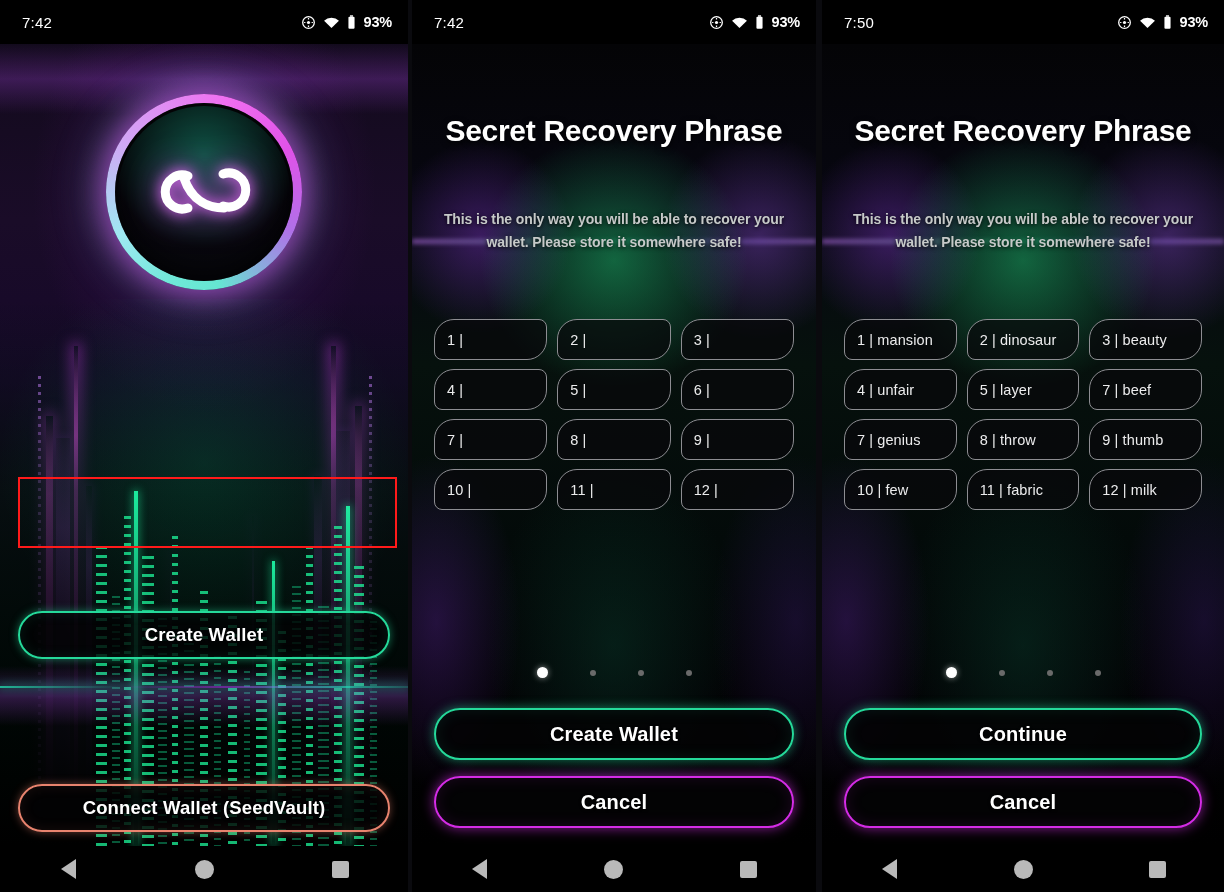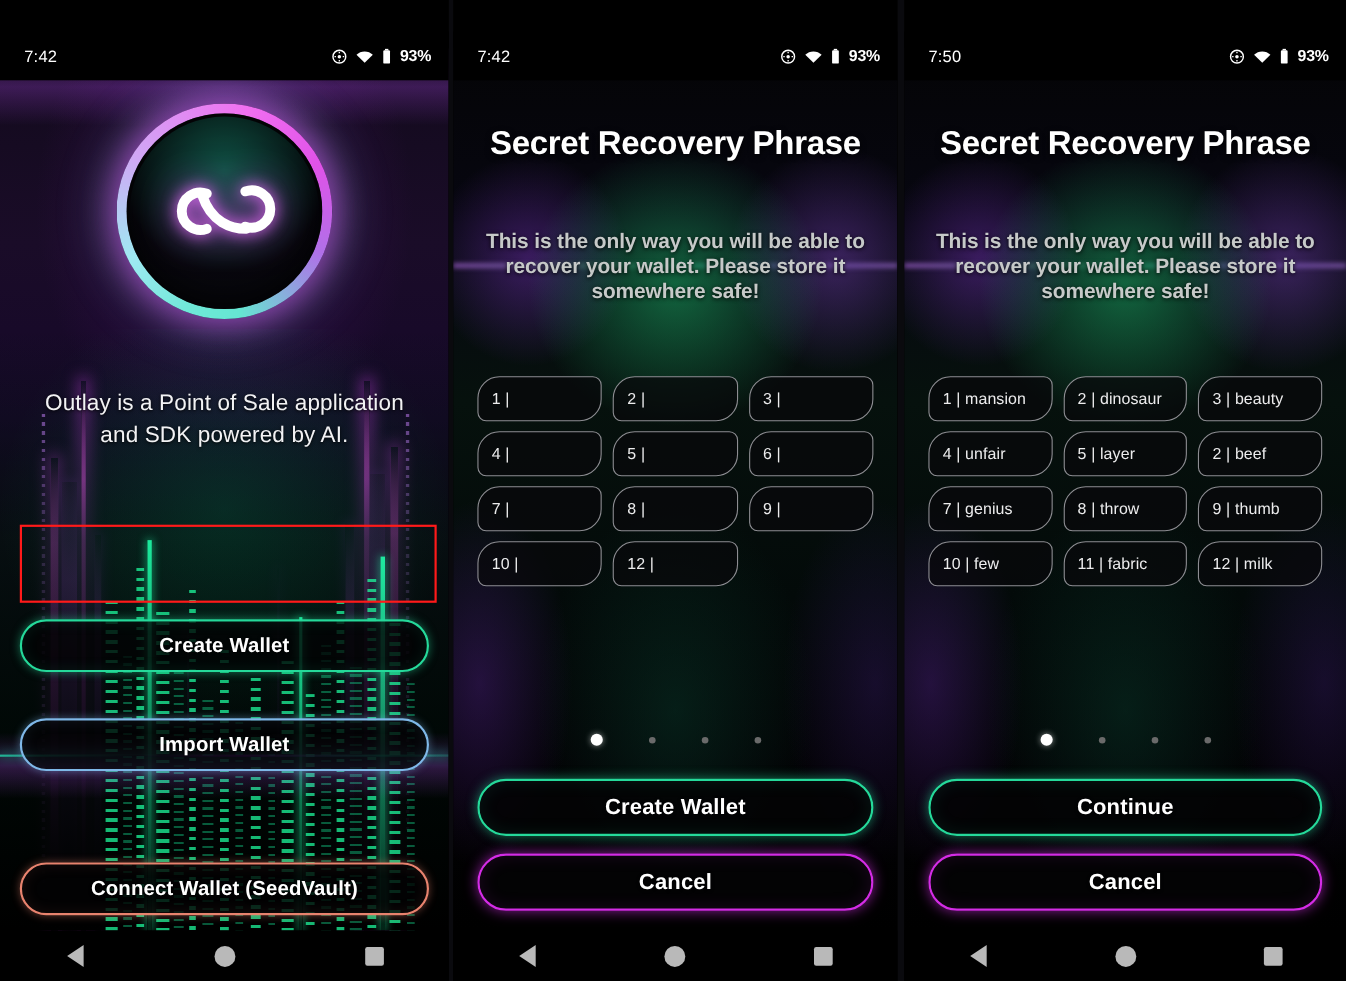--- a/index.html
+++ b/index.html
@@ -33,21 +33,20 @@
   .statusbar {
     position: relative;
     z-index: 40;
     height: 44px;
     display: flex;
     align-items: center;
     justify-content: space-between;
     padding: 0 16px 0 22px;
     background: #000;
     color: #fff;
-    margin-top: 29px;
   }
   .status-time {
     font-size: 15px;
     font-weight: 400;
     letter-spacing: .2px;
   }
   .status-right {
     display: flex;
     align-items: center;
     gap: 7px;
@@ -270,21 +269,21 @@
     font-weight: 700;
     letter-spacing: -.3px;
     text-shadow: 0 2px 6px rgba(0,0,0,.9);
   }
 
   .srp-sub {
     margin-top: 60px;
     width: 380px;
     text-align: center;
     color: #c6c9c8;
-    font-size: 19px;
+    font-size: 14px;
     line-height: 23px;
     font-weight: 700;
     letter-spacing: -.1px;
     text-shadow: 0 1px 4px rgba(0,0,0,.95);
   }
 
   .word-grid {
     margin-top: 65px;
     width: 100%;
     padding: 0 22px;
@@ -422,26 +421,24 @@
         <div class="logo-inner-glow"></div>
         <div class="logo-mark">
           <svg width="120" height="76" viewBox="0 0 120 76">
             <path d="M44 22a17 17 0 1 0 0 32" fill="none" stroke="#fff" stroke-width="9" stroke-linecap="round"></path>
             <path d="M40 24C48 48 66 54 80 54" fill="none" stroke="#fff" stroke-width="9" stroke-linecap="round"></path>
             <path d="M93 24a17 17 0 1 0 0 32" fill="none" stroke="#fff" stroke-width="9" stroke-linecap="round" transform="rotate(180 86 38)"></path>
           </svg>
         </div>
       </div>
 
-      <div class="tagline">Outlay is a Point of Sale application and SDK powered by AI.</div>
 
       <div class="btn-stack">
         <div class="neon-btn nb-green">Create Wallet</div>
         <div class="gap-a"></div>
-        <div class="neon-btn nb-blue">Import Wallet</div>
         <div class="gap-b"></div>
         <div class="gap-c"></div>
         <div class="neon-btn nb-salmon">Connect Wallet (SeedVault)</div>
       </div>
     </div>
 
     <div class="annot-box"></div>
 
     <div class="navbar">
       <div class="nav-btn">
@@ -489,20 +486,21 @@
         <div class="word-chip">1 |</div>
         <div class="word-chip">2 |</div>
         <div class="word-chip">3 |</div>
         <div class="word-chip">4 |</div>
         <div class="word-chip">5 |</div>
         <div class="word-chip">6 |</div>
         <div class="word-chip">7 |</div>
         <div class="word-chip">8 |</div>
         <div class="word-chip">9 |</div>
         <div class="word-chip">10 |</div>
+        <div class="word-chip">11 |</div>
         <div class="word-chip">12 |</div>
       </div>
 
       <div class="dots">
         <div class="dot active"></div>
         <div class="dot"></div>
         <div class="dot"></div>
         <div class="dot"></div>
       </div>
 
@@ -554,21 +552,21 @@
     <div class="srp-content">
       <div class="srp-title">Secret Recovery Phrase</div>
       <div class="srp-sub">This is the only way you will be able to recover your wallet. Please store it somewhere safe!</div>
 
       <div class="word-grid">
         <div class="word-chip">1 | mansion</div>
         <div class="word-chip">2 | dinosaur</div>
         <div class="word-chip">3 | beauty</div>
         <div class="word-chip">4 | unfair</div>
         <div class="word-chip">5 | layer</div>
-        <div class="word-chip">2 | beef</div>
+        <div class="word-chip">7 | beef</div>
         <div class="word-chip">7 | genius</div>
         <div class="word-chip">8 | throw</div>
         <div class="word-chip">9 | thumb</div>
         <div class="word-chip">10 | few</div>
         <div class="word-chip">11 | fabric</div>
         <div class="word-chip">12 | milk</div>
       </div>
 
       <div class="dots">
         <div class="dot active"></div>

